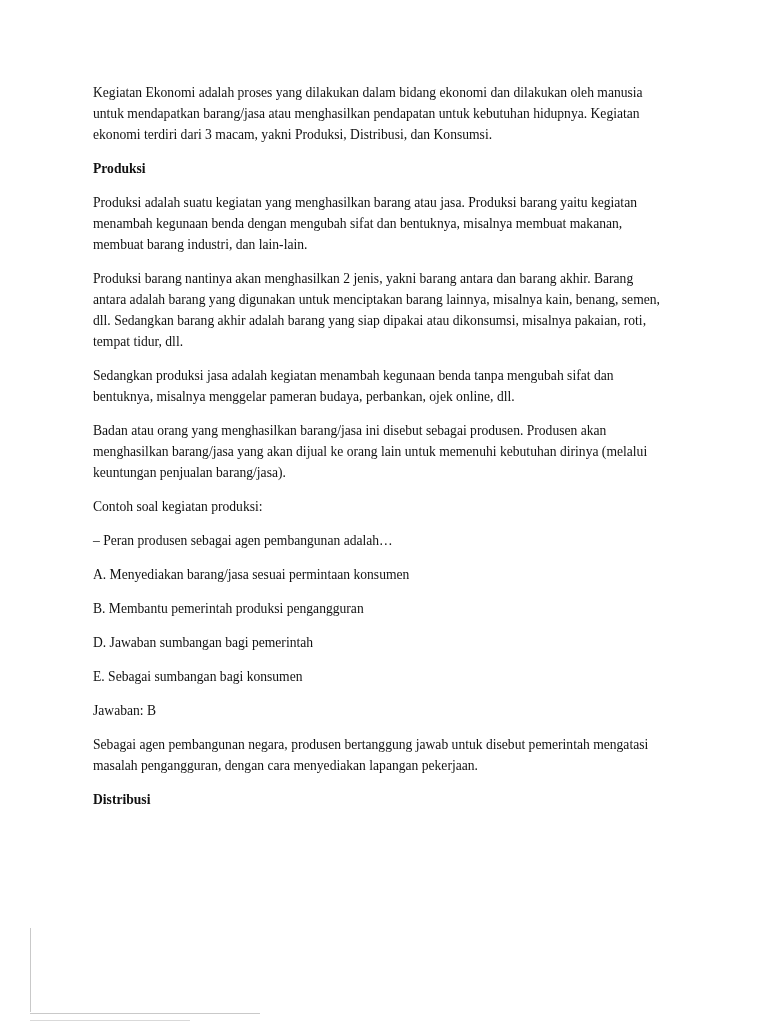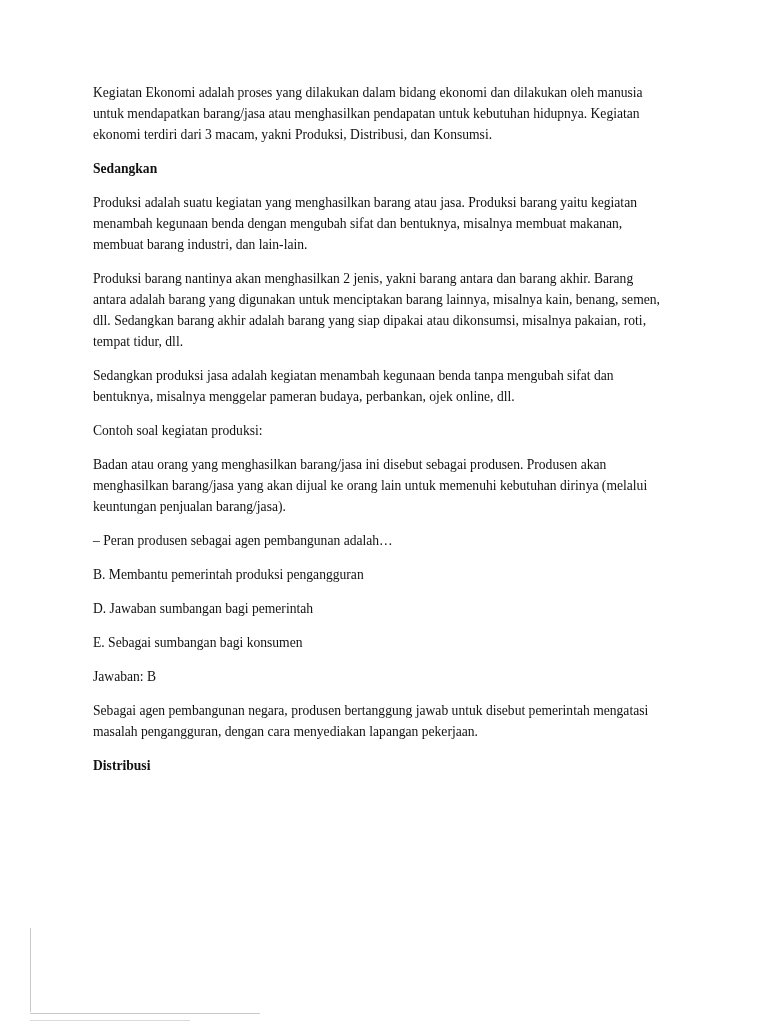--- a/index.html
+++ b/index.html
@@ -57,27 +57,28 @@
     height: 1px;
     background: #d9d9d9;
   }
 </style>
 </head>
 <body>
 
 <div class="page">
   <div class="content">
     <p>Kegiatan Ekonomi adalah proses yang dilakukan dalam bidang ekonomi dan dilakukan oleh manusia untuk mendapatkan barang/jasa atau menghasilkan pendapatan untuk kebutuhan hidupnya. Kegiatan ekonomi terdiri dari 3 macam, yakni Produksi, Distribusi, dan Konsumsi.</p>
-    <h2 class="section-heading">Sedangkan</h2>
+    <h2 class="section-heading">Produksi</h2>
     <p>Produksi adalah suatu kegiatan yang menghasilkan barang atau jasa. Produksi barang yaitu kegiatan menambah kegunaan benda dengan mengubah sifat dan bentuknya, misalnya membuat makanan, membuat barang industri, dan lain-lain.</p>
     <p>Produksi barang nantinya akan menghasilkan 2 jenis, yakni barang antara dan barang akhir. Barang antara adalah barang yang digunakan untuk menciptakan barang lainnya, misalnya kain, benang, semen, dll. Sedangkan barang akhir adalah barang yang siap dipakai atau dikonsumsi, misalnya pakaian, roti, tempat tidur, dll.</p>
     <p>Sedangkan produksi jasa adalah kegiatan menambah kegunaan benda tanpa mengubah sifat dan bentuknya, misalnya menggelar pameran budaya, perbankan, ojek online, dll.</p>
+    <p>Badan atau orang yang menghasilkan barang/jasa ini disebut sebagai produsen. Produsen akan menghasilkan barang/jasa yang akan dijual ke orang lain untuk memenuhi kebutuhan dirinya (melalui keuntungan penjualan barang/jasa).</p>
     <p>Contoh soal kegiatan produksi:</p>
-    <p>Badan atau orang yang menghasilkan barang/jasa ini disebut sebagai produsen. Produsen akan menghasilkan barang/jasa yang akan dijual ke orang lain untuk memenuhi kebutuhan dirinya (melalui keuntungan penjualan barang/jasa).</p>
     <p>– Peran produsen sebagai agen pembangunan adalah…</p>
+    <p>A. Menyediakan barang/jasa sesuai permintaan konsumen</p>
     <p>B. Membantu pemerintah produksi pengangguran</p>
     <p>D. Jawaban sumbangan bagi pemerintah</p>
     <p>E. Sebagai sumbangan bagi konsumen</p>
     <p>Jawaban: B</p>
     <p>Sebagai agen pembangunan negara, produsen bertanggung jawab untuk disebut pemerintah mengatasi masalah pengangguran, dengan cara menyediakan lapangan pekerjaan.</p>
     <h2 class="section-heading">Distribusi</h2>
   </div>
 
   <div class="artifact v-line"></div>
   <div class="artifact h-line"></div>

